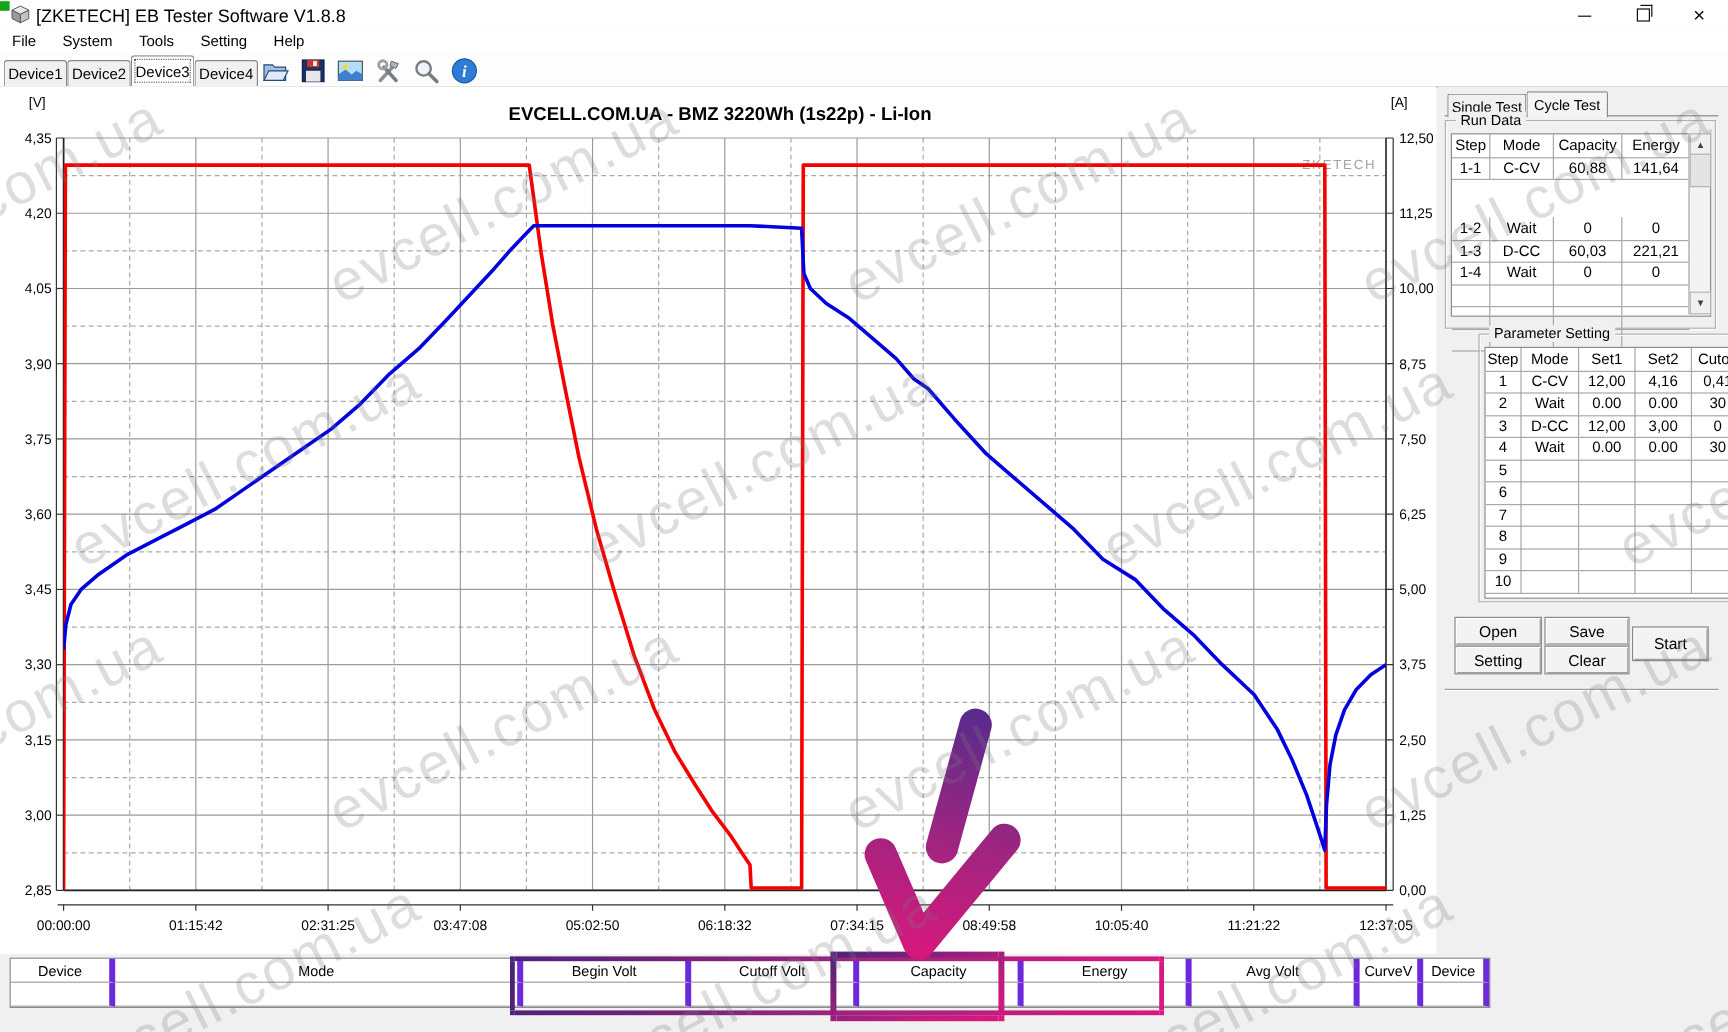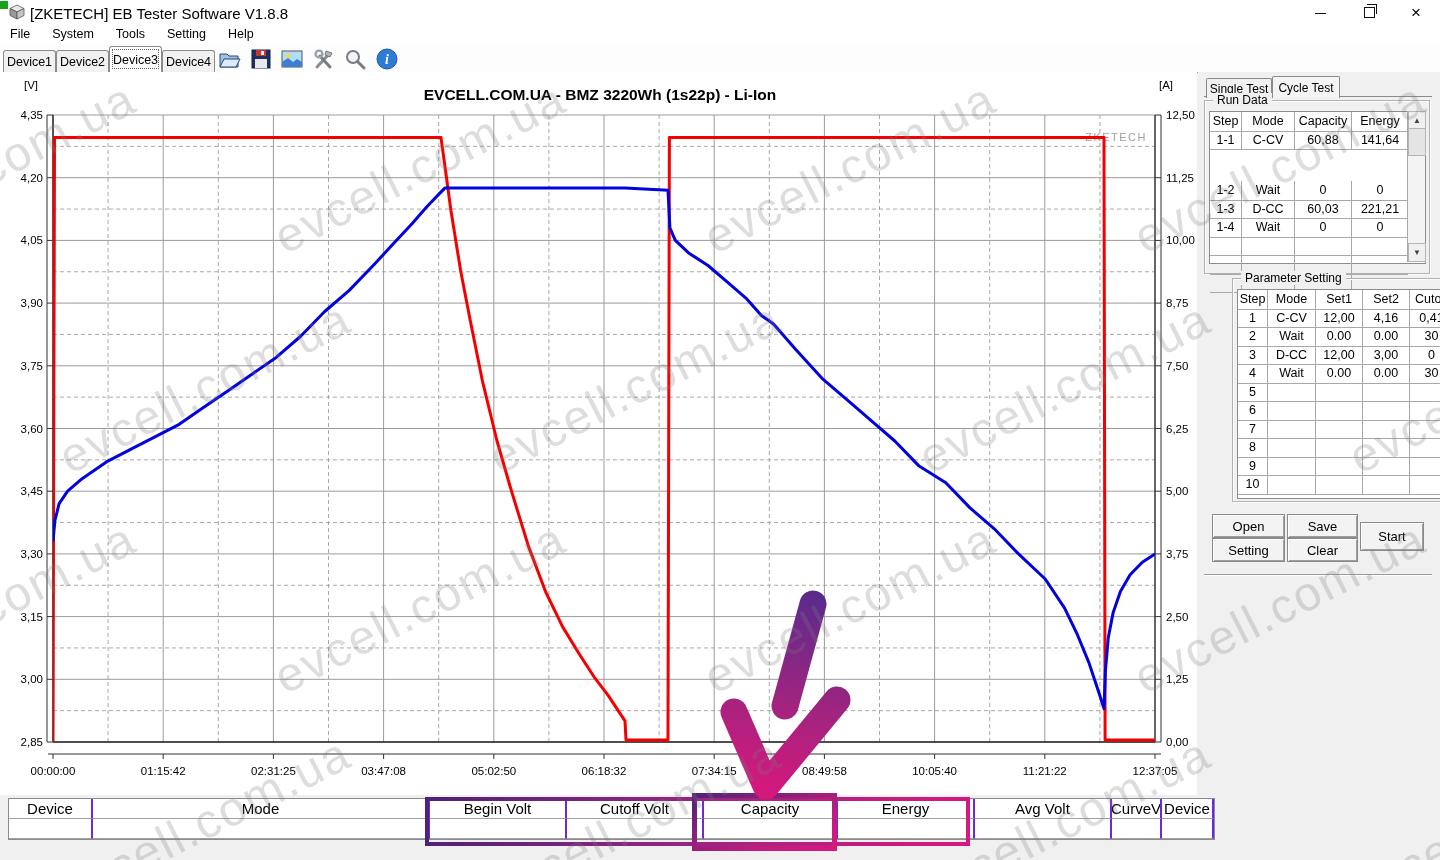--- a/index.html
+++ b/index.html
@@ -51,21 +51,21 @@
         box-shadow:inset 1px 1px 0 #ffffff,inset -1px -1px 0 #9f9f9f;
         font-size:13px;display:flex;align-items:center;justify-content:center;font-family:"Liberation Sans",sans-serif;}
   #groove{position:absolute;left:6px;top:502px;width:228px;border-top:1px solid #9a9a9a;border-bottom:1px solid #ffffff;}
   #status-box{position:absolute;left:7px;top:513px;width:227px;height:272px;background:#ebebeb;
               border-top:1px solid #7a7a7a;border-left:1px solid #7a7a7a;border-right:1px solid #fff;border-bottom:1px solid #fff;
               overflow:hidden;}
   .status-line{white-space:nowrap;font-weight:bold;font-size:15.5px;padding-left:7px;margin-top:3px;}
   
   #bottom-table{position:absolute;left:8px;top:798px;background:#fff;border:1px solid #8c8c8c;z-index:10;}
   .brow{display:flex;}
-  .bcell{border-right:2px solid #6d28d9;border-bottom:1px solid #a0a0a0;height:19px;font-size:15px;
+  .bcell{border-right:5px solid #6d28d9;border-bottom:1px solid #a0a0a0;height:19px;font-size:12px;
          display:flex;align-items:center;justify-content:center;overflow:hidden;white-space:nowrap;}
   
   #hl-wide{position:absolute;left:425px;top:797px;width:537px;height:41px;z-index:40;
            border:4px solid;border-image:linear-gradient(100deg,#4e2277,#a2257f 55%,#d8187e) 1;}
   #hl-cap{position:absolute;left:692px;top:793px;width:135px;height:48px;z-index:41;
           border:5px solid;border-image:linear-gradient(155deg,#522478,#c01d7e 70%,#d8187e) 1;}
   #arrow-svg{position:absolute;left:700px;top:588px;z-index:45;}
   #watermark-layer{position:absolute;left:0;top:0;width:1440px;height:860px;pointer-events:none;z-index:60;overflow:hidden;}
   .wm{position:absolute;font-size:48px;color:rgba(125,125,125,0.26);white-space:nowrap;
       transform:rotate(-27deg);letter-spacing:2px;}

